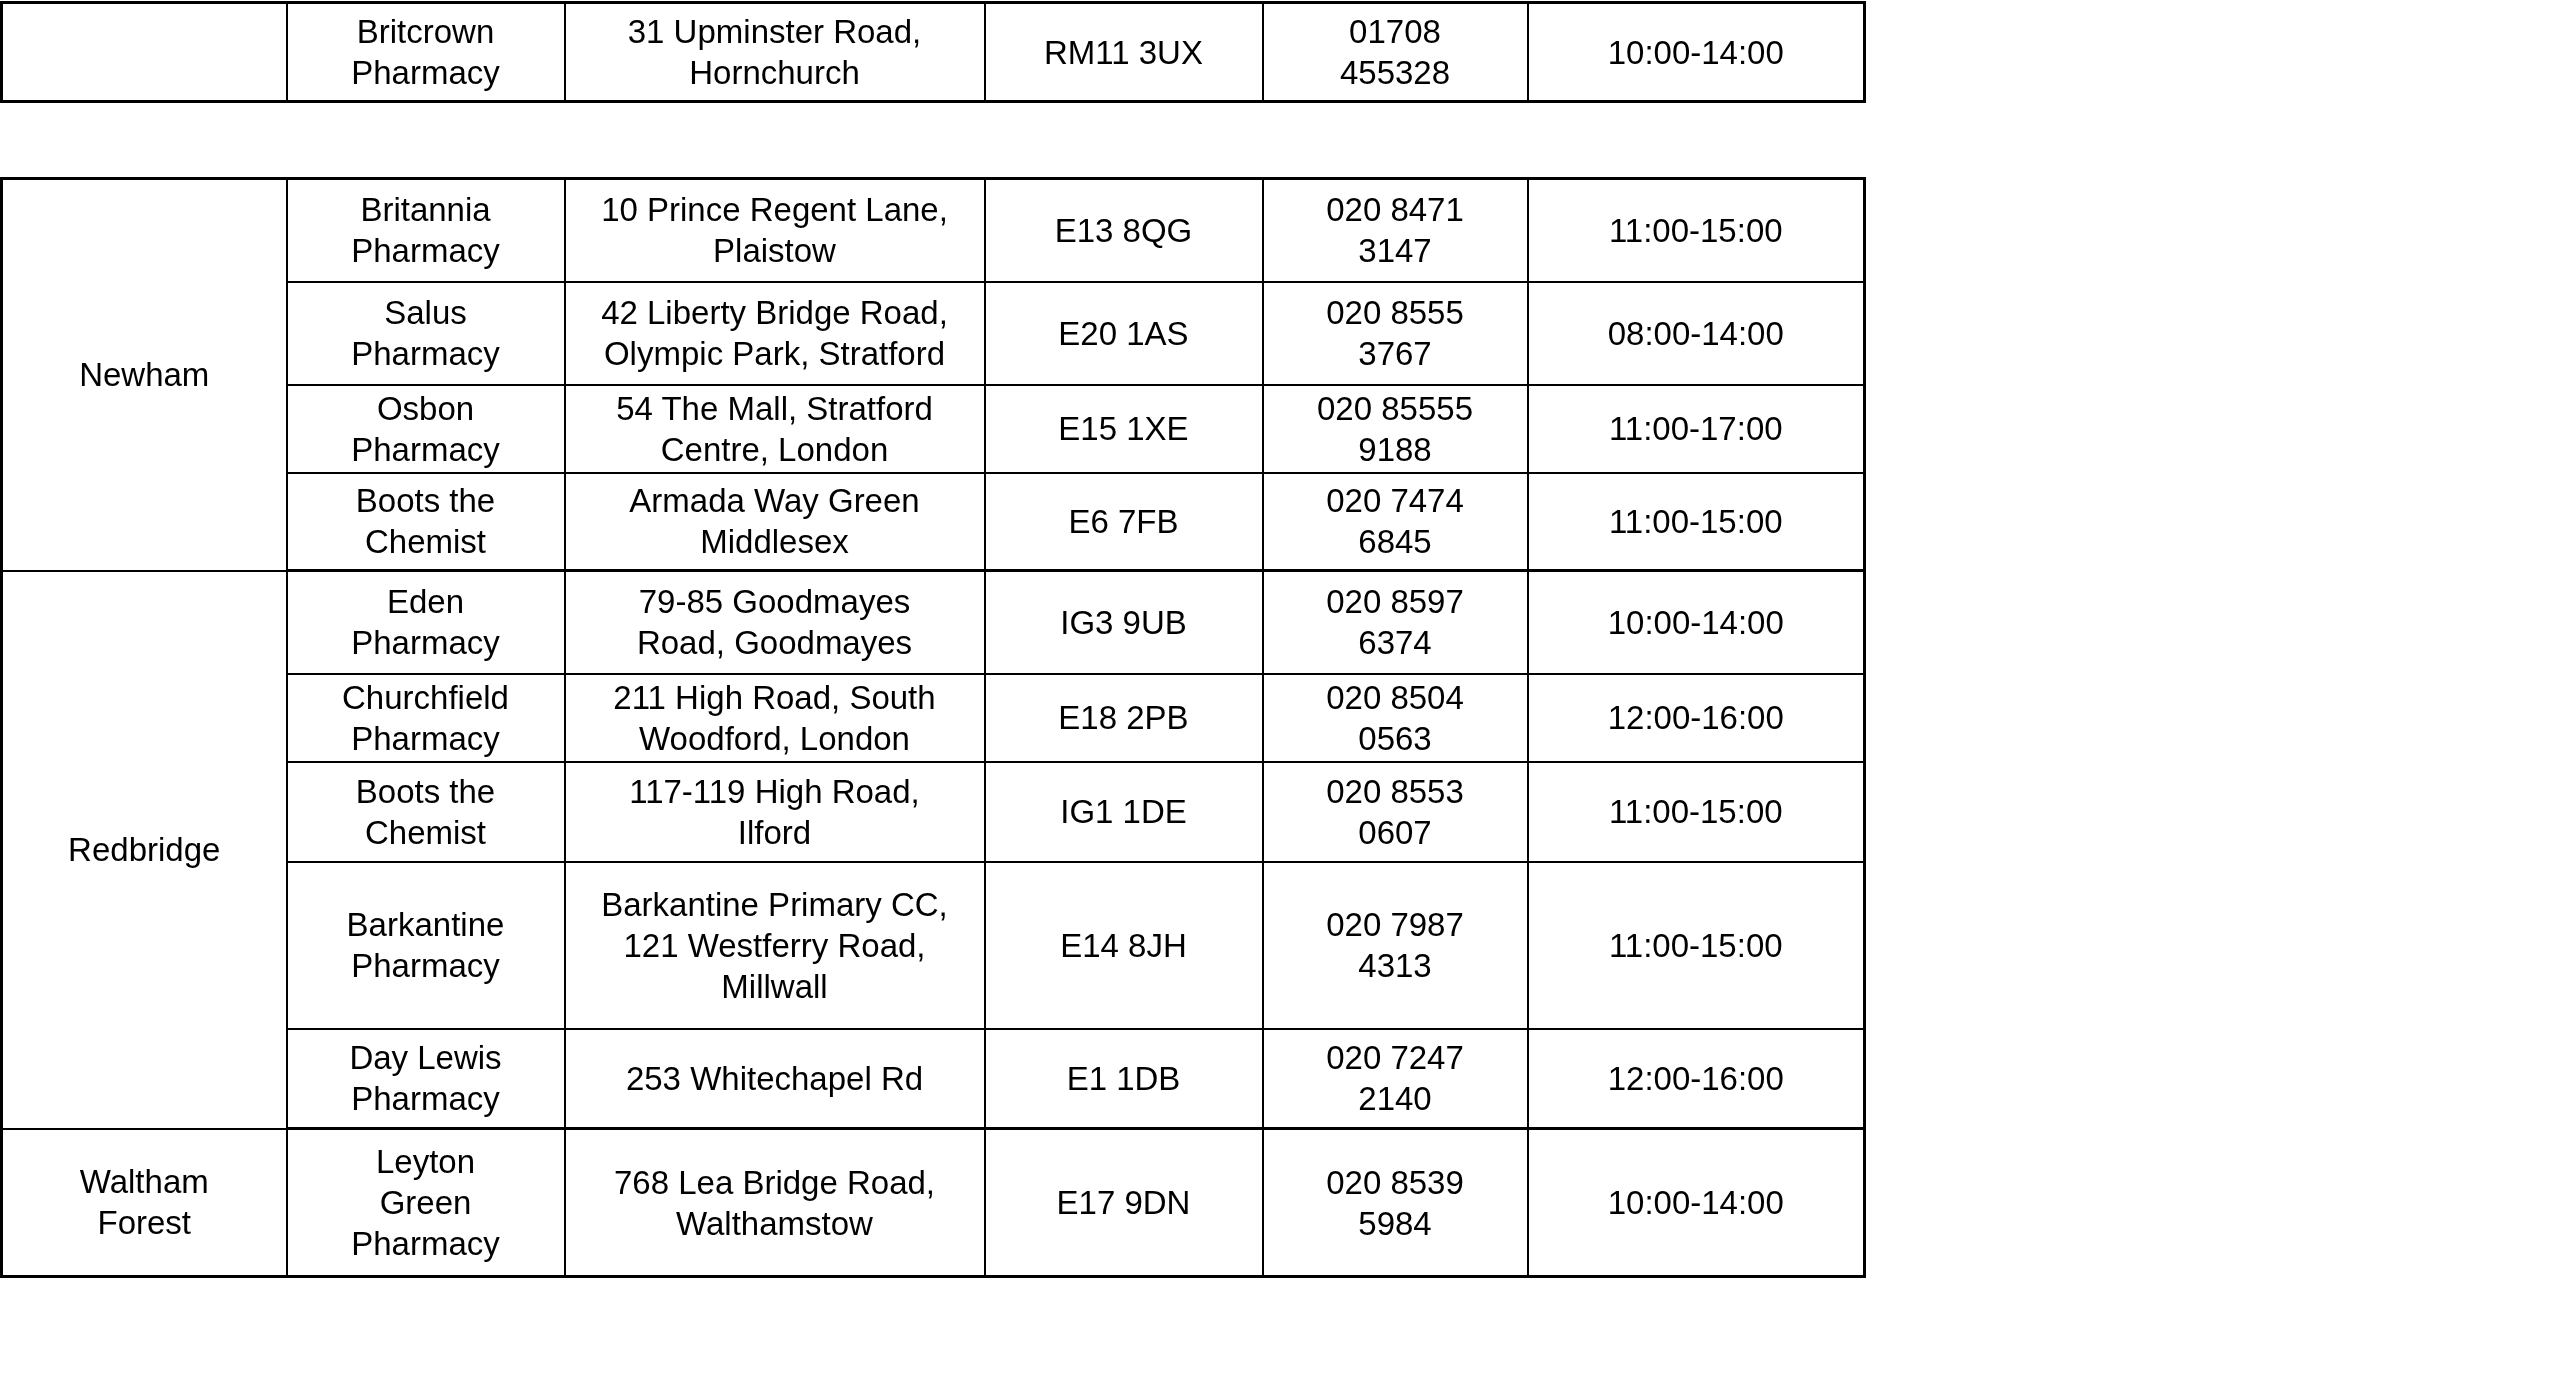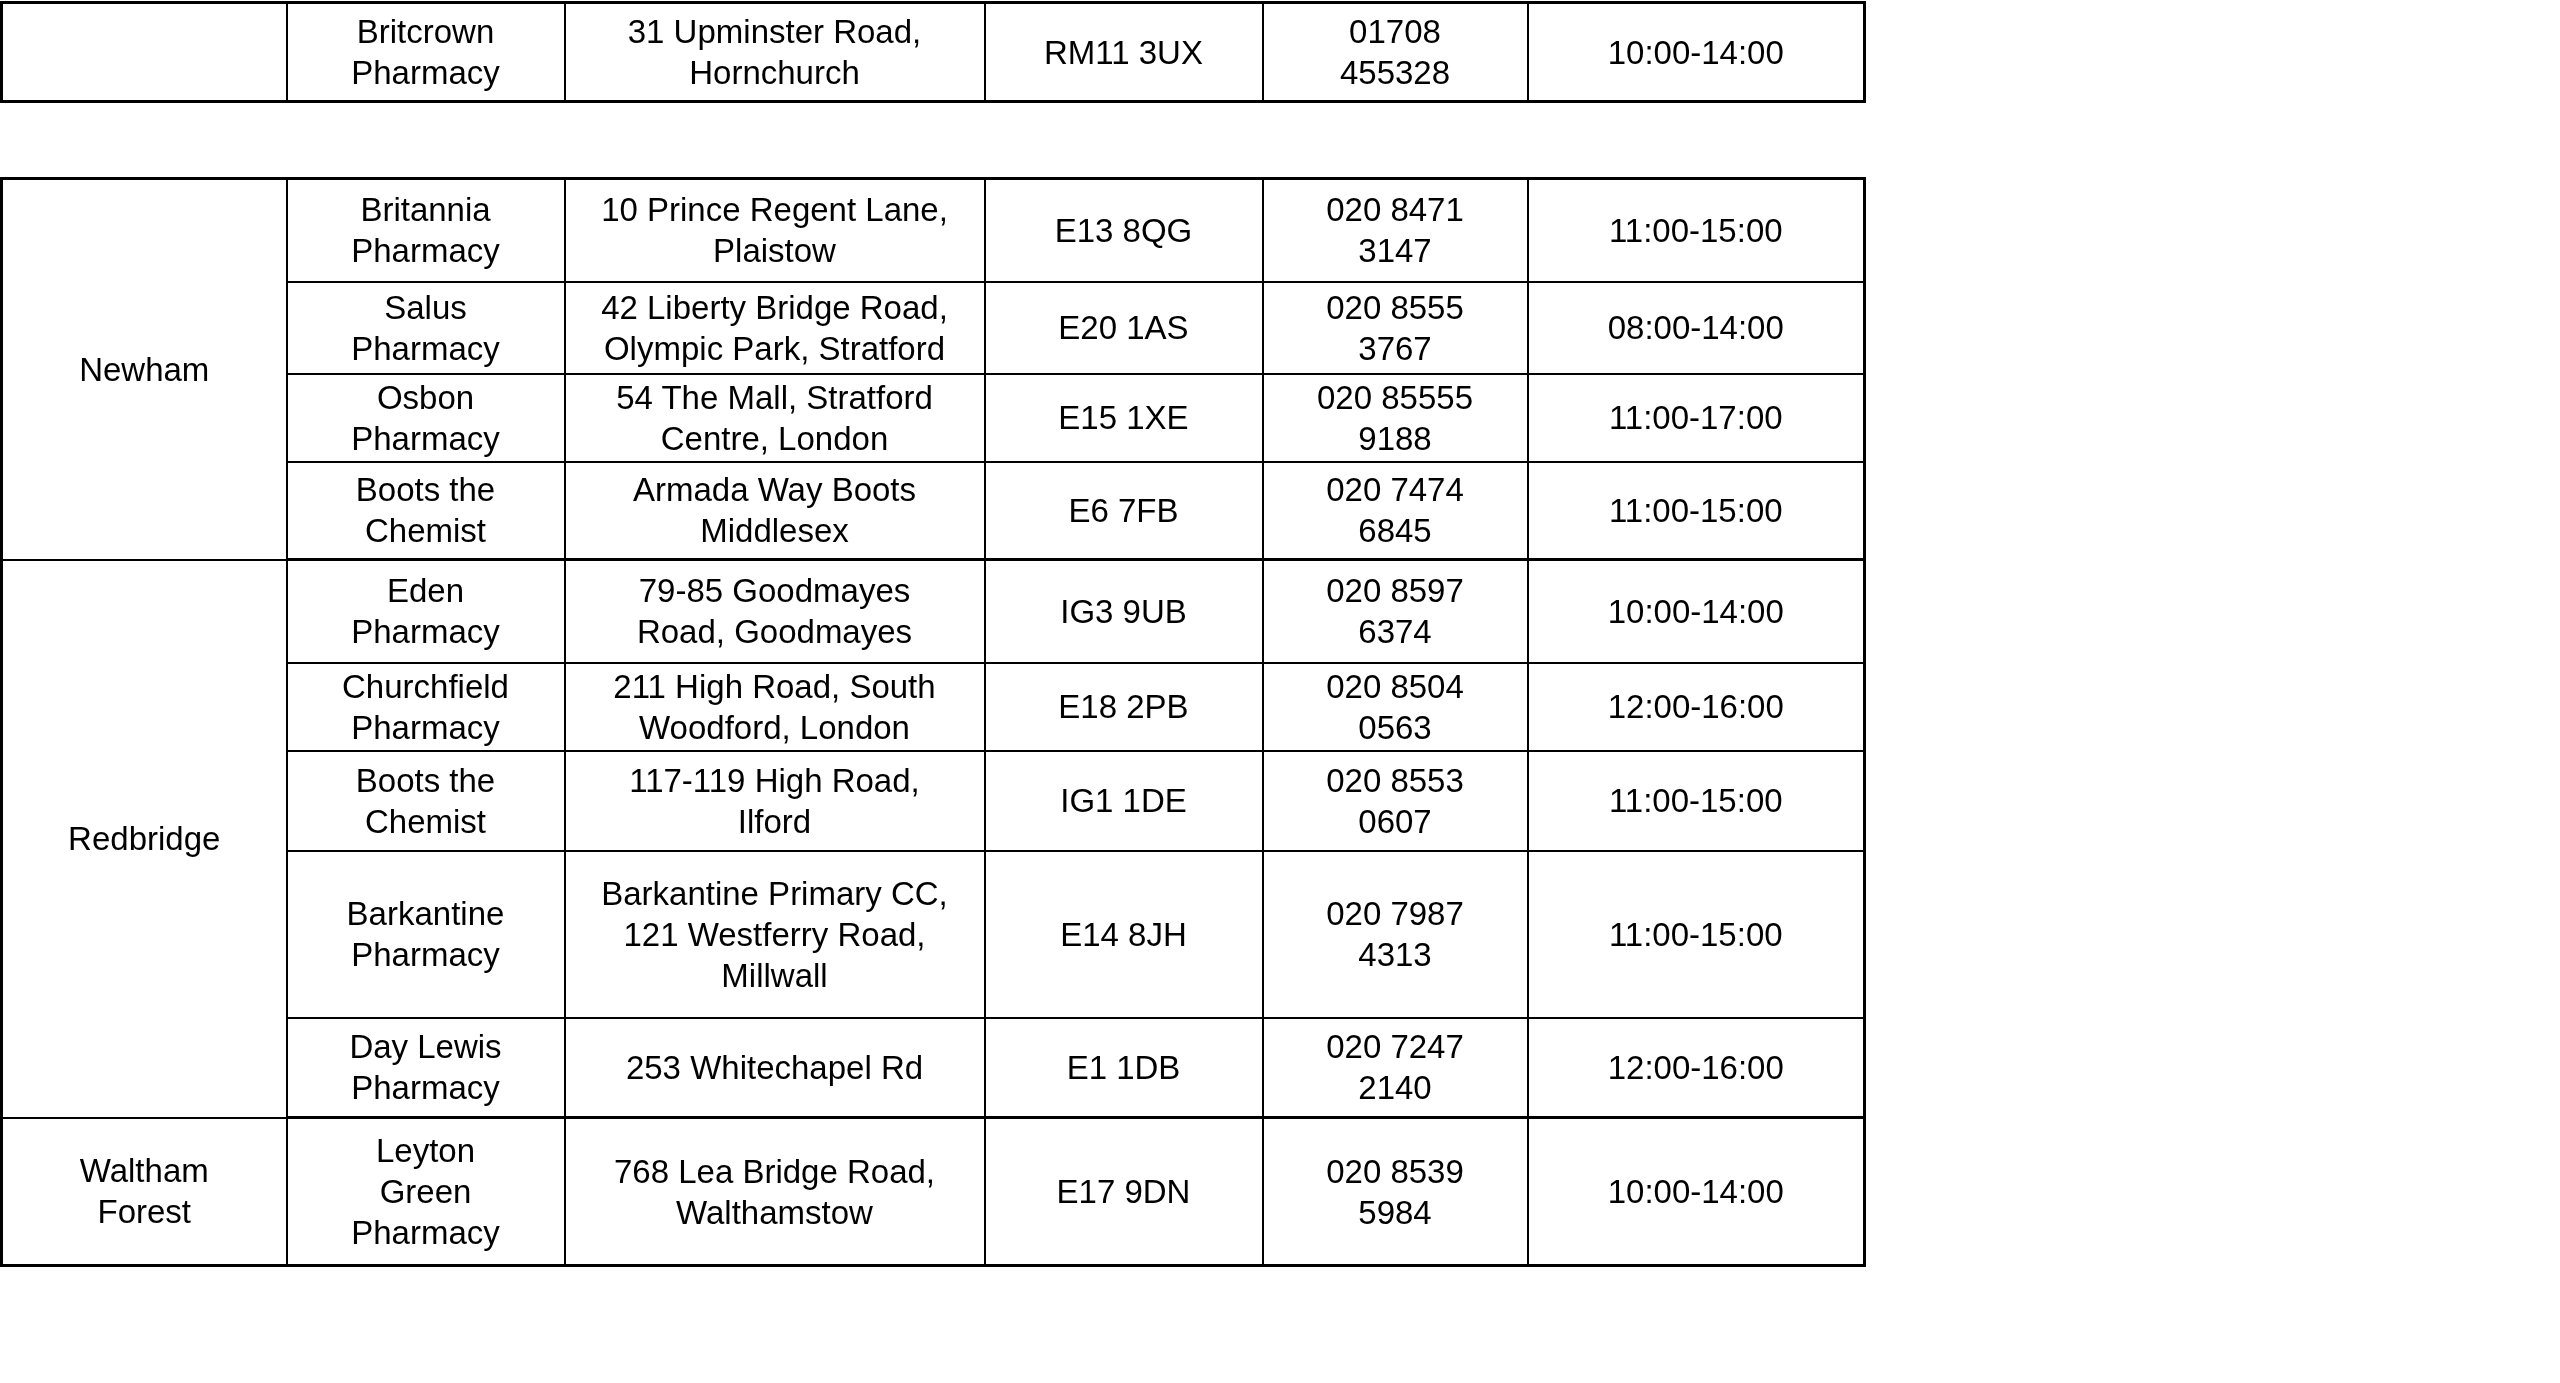--- a/index.html
+++ b/index.html
@@ -76,21 +76,21 @@
         <td rowspan="4">Newham</td>
         <td>Britannia
 Pharmacy</td>
         <td>10 Prince Regent Lane,
 Plaistow</td>
         <td>E13 8QG</td>
         <td>020 8471
 3147</td>
         <td>11:00-15:00</td>
       </tr>
-      <tr style="height:92px">
+      <tr style="height:103px">
         <td>Salus
 Pharmacy</td>
         <td>42 Liberty Bridge Road,
 Olympic Park, Stratford</td>
         <td>E20 1AS</td>
         <td>020 8555
 3767</td>
         <td>08:00-14:00</td>
       </tr>
       <tr style="height:84px">
@@ -99,21 +99,21 @@
         <td>54 The Mall, Stratford
 Centre, London</td>
         <td>E15 1XE</td>
         <td>020 85555
 9188</td>
         <td>11:00-17:00</td>
       </tr>
       <tr style="height:98px" class="group-end">
         <td>Boots the
 Chemist</td>
-        <td>Armada Way Boots
+        <td>Armada Way Green
 Middlesex</td>
         <td>E6 7FB</td>
         <td>020 7474
 6845</td>
         <td>11:00-15:00</td>
       </tr>
 
       <tr style="height:103px">
         <td rowspan="5">Redbridge</td>
         <td>Eden

